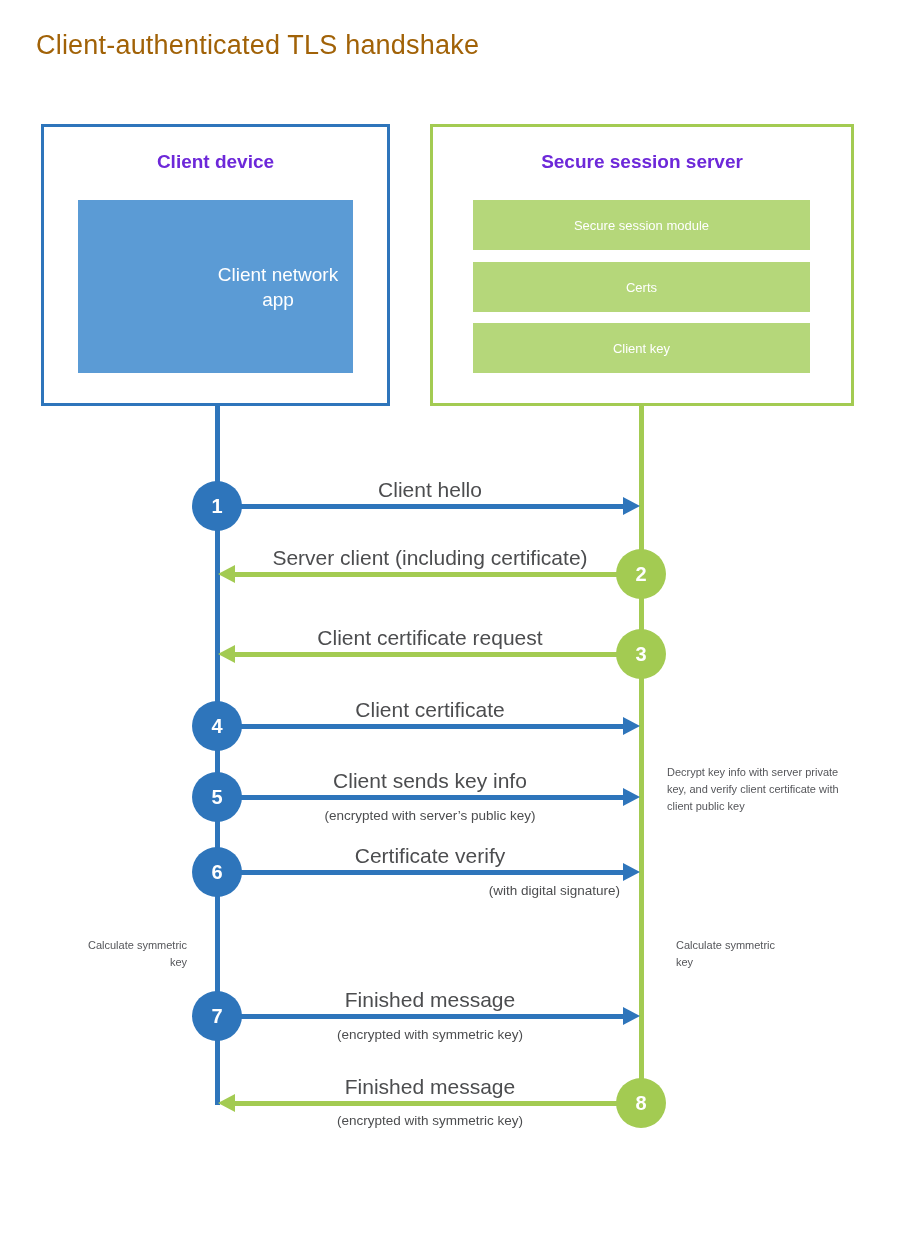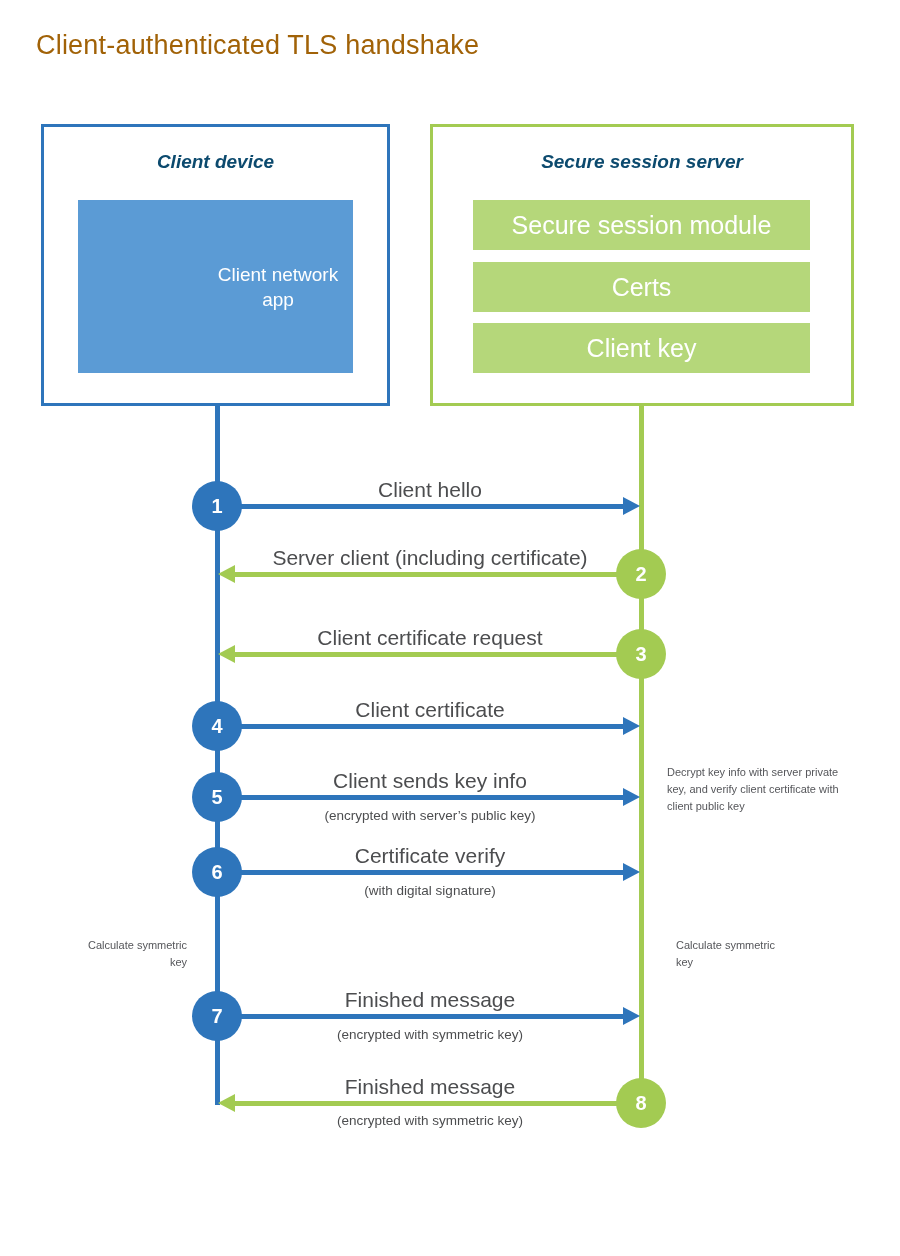--- a/index.html
+++ b/index.html
@@ -9,30 +9,30 @@
   }
   .page-title{
     position:absolute;left:36px;top:30px;font-size:27px;font-weight:400;
     color:#a16207;letter-spacing:0.2px;
   }
   .actor-box{position:absolute;top:124px;height:282px;background:#fff;box-sizing:border-box;}
   .client-box{left:41px;width:349px;border:3px solid #2E75BB;}
   .server-box{left:430px;width:424px;border:3px solid #A3CB52;}
   .actor-title{
     position:absolute;left:0;top:24px;width:100%;text-align:center;
-    font-size:19px;font-weight:bold;color:#0c4a6e;font-style:italic;
+    font-size:19px;font-weight:bold;color:#6d28d9;
   }
   .app-box{
     position:absolute;left:34px;top:73px;width:275px;height:173px;background:#5B9BD5;
     color:#fff;font-size:19px;display:flex;align-items:center;justify-content:flex-end;text-align:center;
   }
   .app-box span{display:inline-block;width:150px;line-height:25px;}
   .server-bar{
     position:absolute;left:40px;width:337px;height:50px;background:#B5D77A;
-    color:#fff;font-size:25px;display:flex;align-items:center;justify-content:center;
+    color:#fff;font-size:13px;display:flex;align-items:center;justify-content:center;
   }
   .lifeline{position:absolute;width:5px;z-index:1;}
   .lifeline.blue{background:#2E75BB;}
   .lifeline.green{background:#A3CB52;}
   .shaft{position:absolute;height:5px;z-index:2;}
   .shaft.blue{background:#2E75BB;}
   .shaft.green{background:#A3CB52;}
   .head{position:absolute;width:0;height:0;z-index:3;}
   .head.right{border-top:9px solid transparent;border-bottom:9px solid transparent;border-left:17px solid #2E75BB;}
   .head.left{border-top:9px solid transparent;border-bottom:9px solid transparent;border-right:17px solid #A3CB52;}
@@ -107,21 +107,21 @@
     <div class="head right" style="left:623px;top:788px;"></div>
     <div class="circle blue" style="left:192px;top:772px;">5</div>
     <div class="msg-sub" style="top:808px;">(encrypted with server’s public key)</div>
   </div>
 
   <div>
     <div class="msg-label" style="top:844px;">Certificate verify</div>
     <div class="shaft blue" style="left:218px;top:870px;width:406px;"></div>
     <div class="head right" style="left:623px;top:863px;"></div>
     <div class="circle blue" style="left:192px;top:847px;">6</div>
-    <div class="msg-sub" style="top:883px;">(with digital signature)</div>
+    <div class="msg-sub" style="top:883px;text-align:right;">(with digital signature)</div>
   </div>
 
   <div>
     <div class="msg-label" style="top:988px;">Finished message</div>
     <div class="shaft blue" style="left:218px;top:1014px;width:406px;"></div>
     <div class="head right" style="left:623px;top:1007px;"></div>
     <div class="circle blue" style="left:192px;top:991px;">7</div>
     <div class="msg-sub" style="top:1027px;">(encrypted with symmetric key)</div>
   </div>
 

